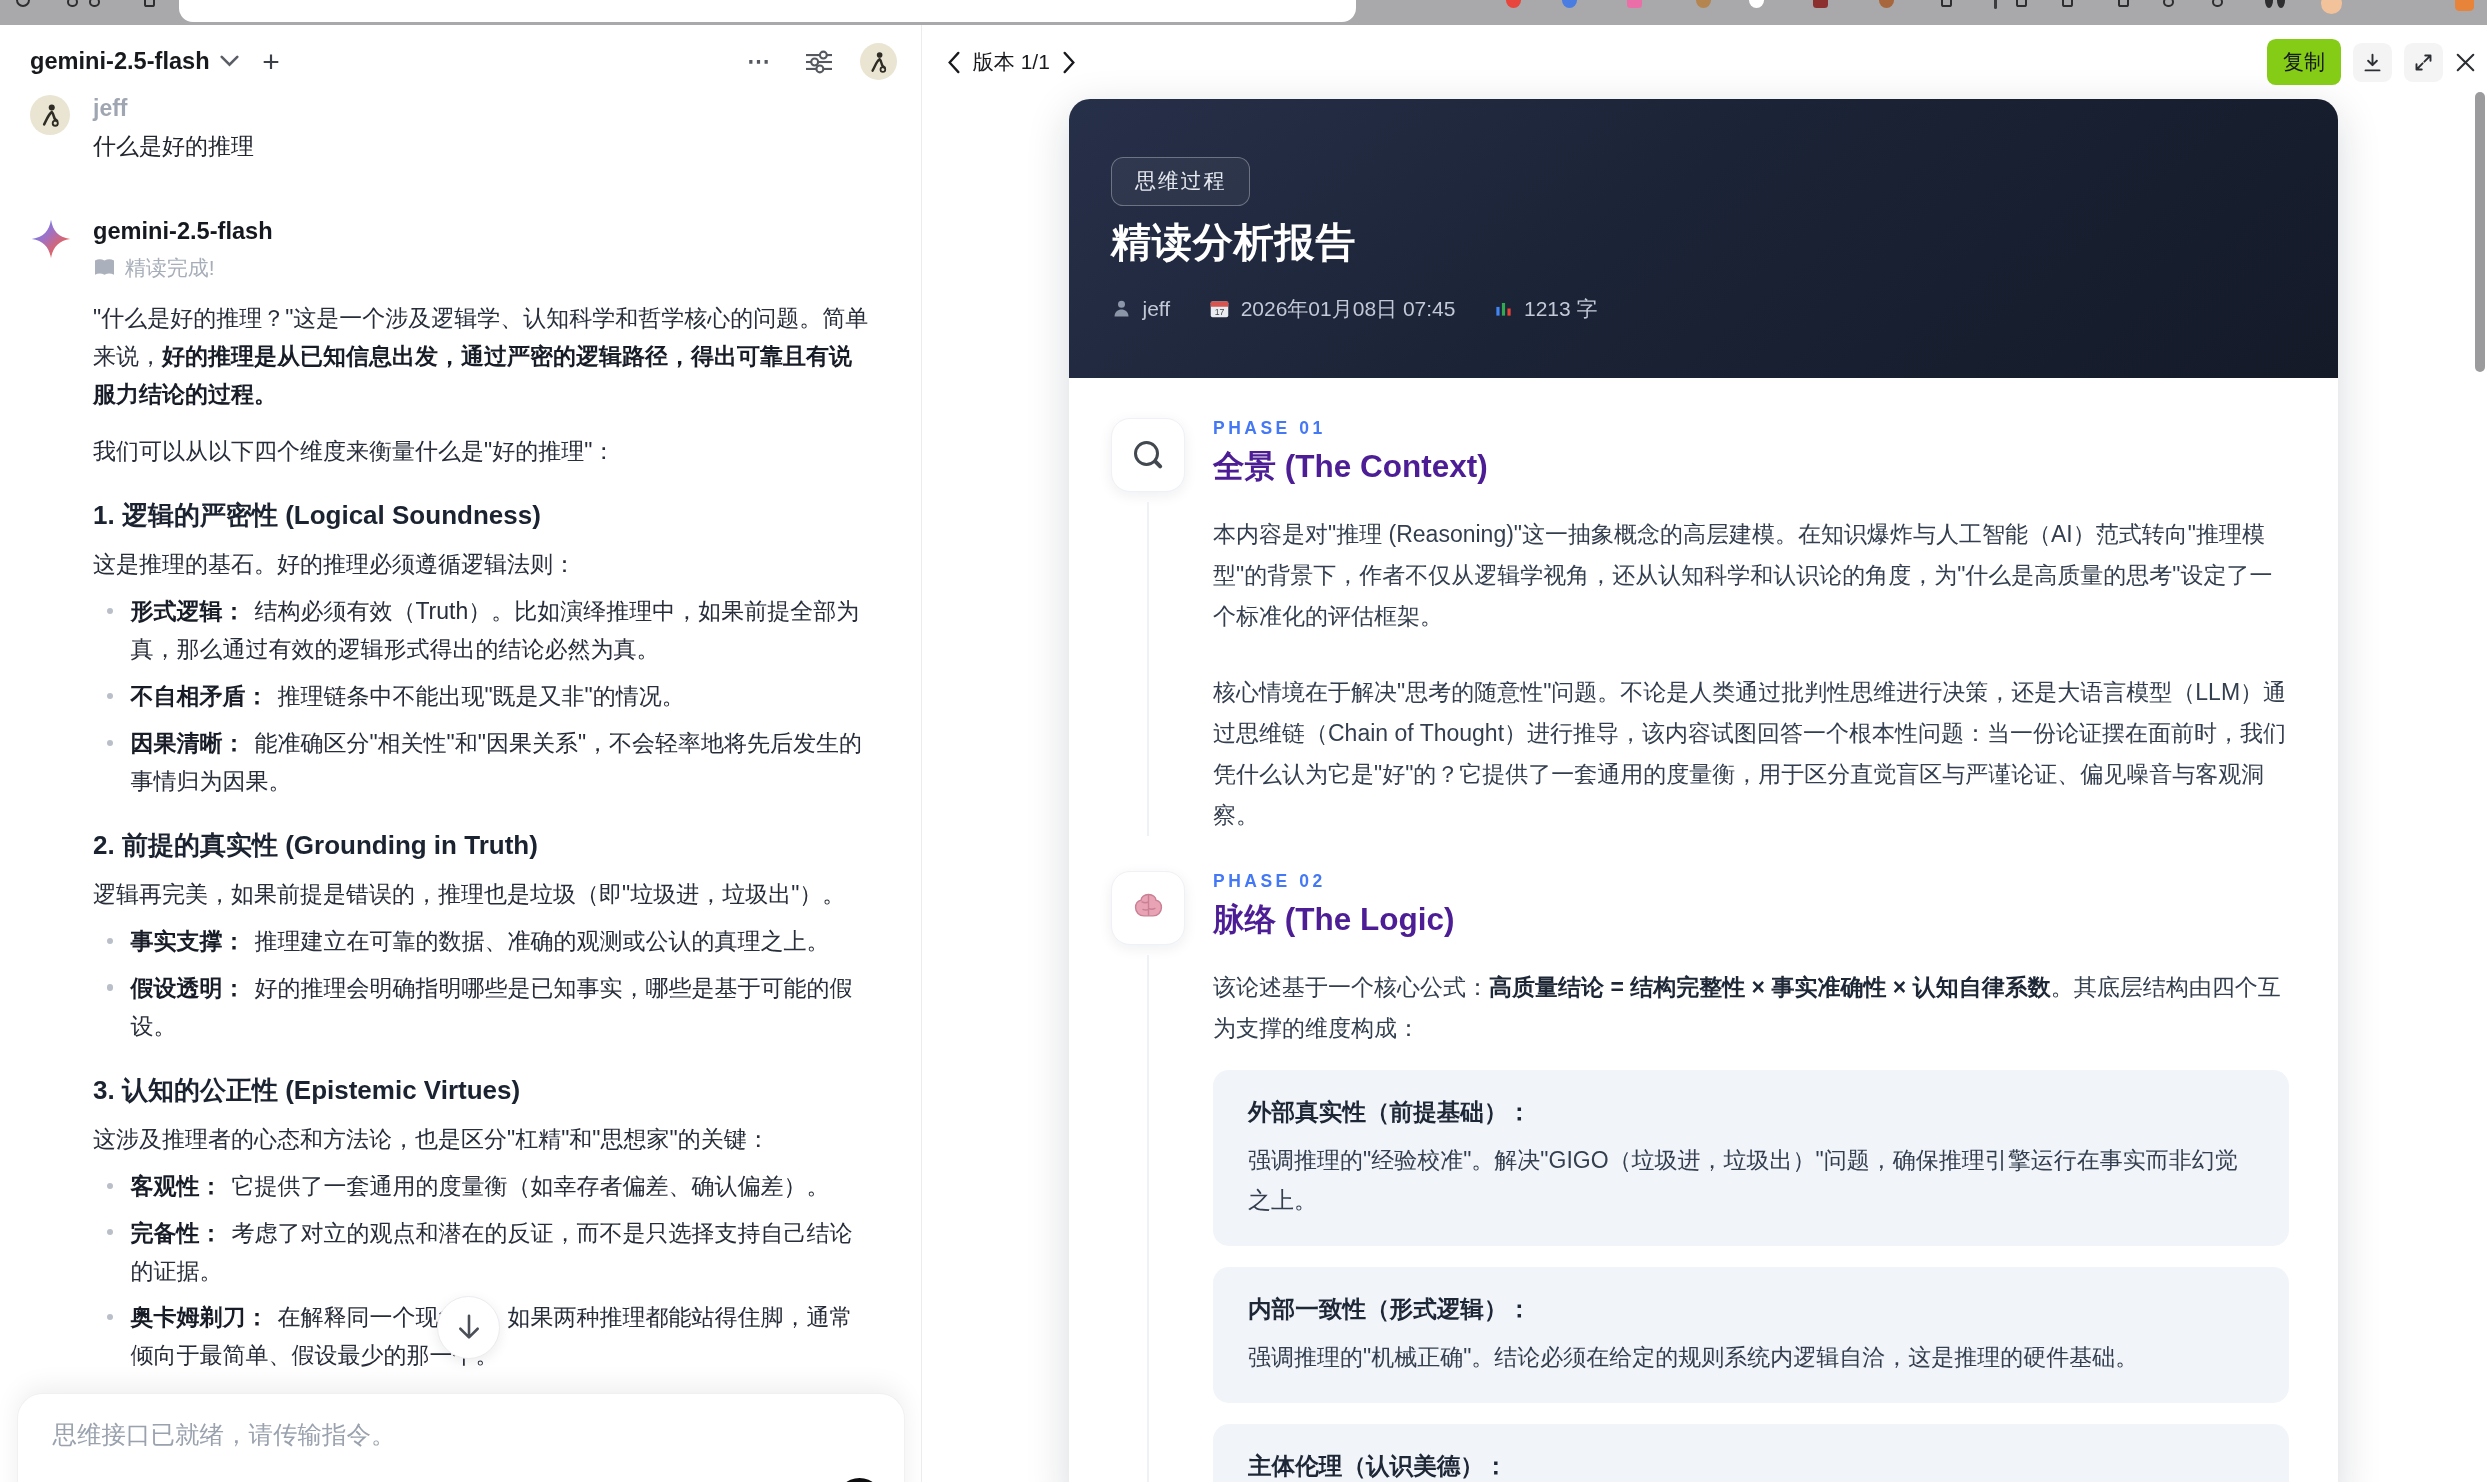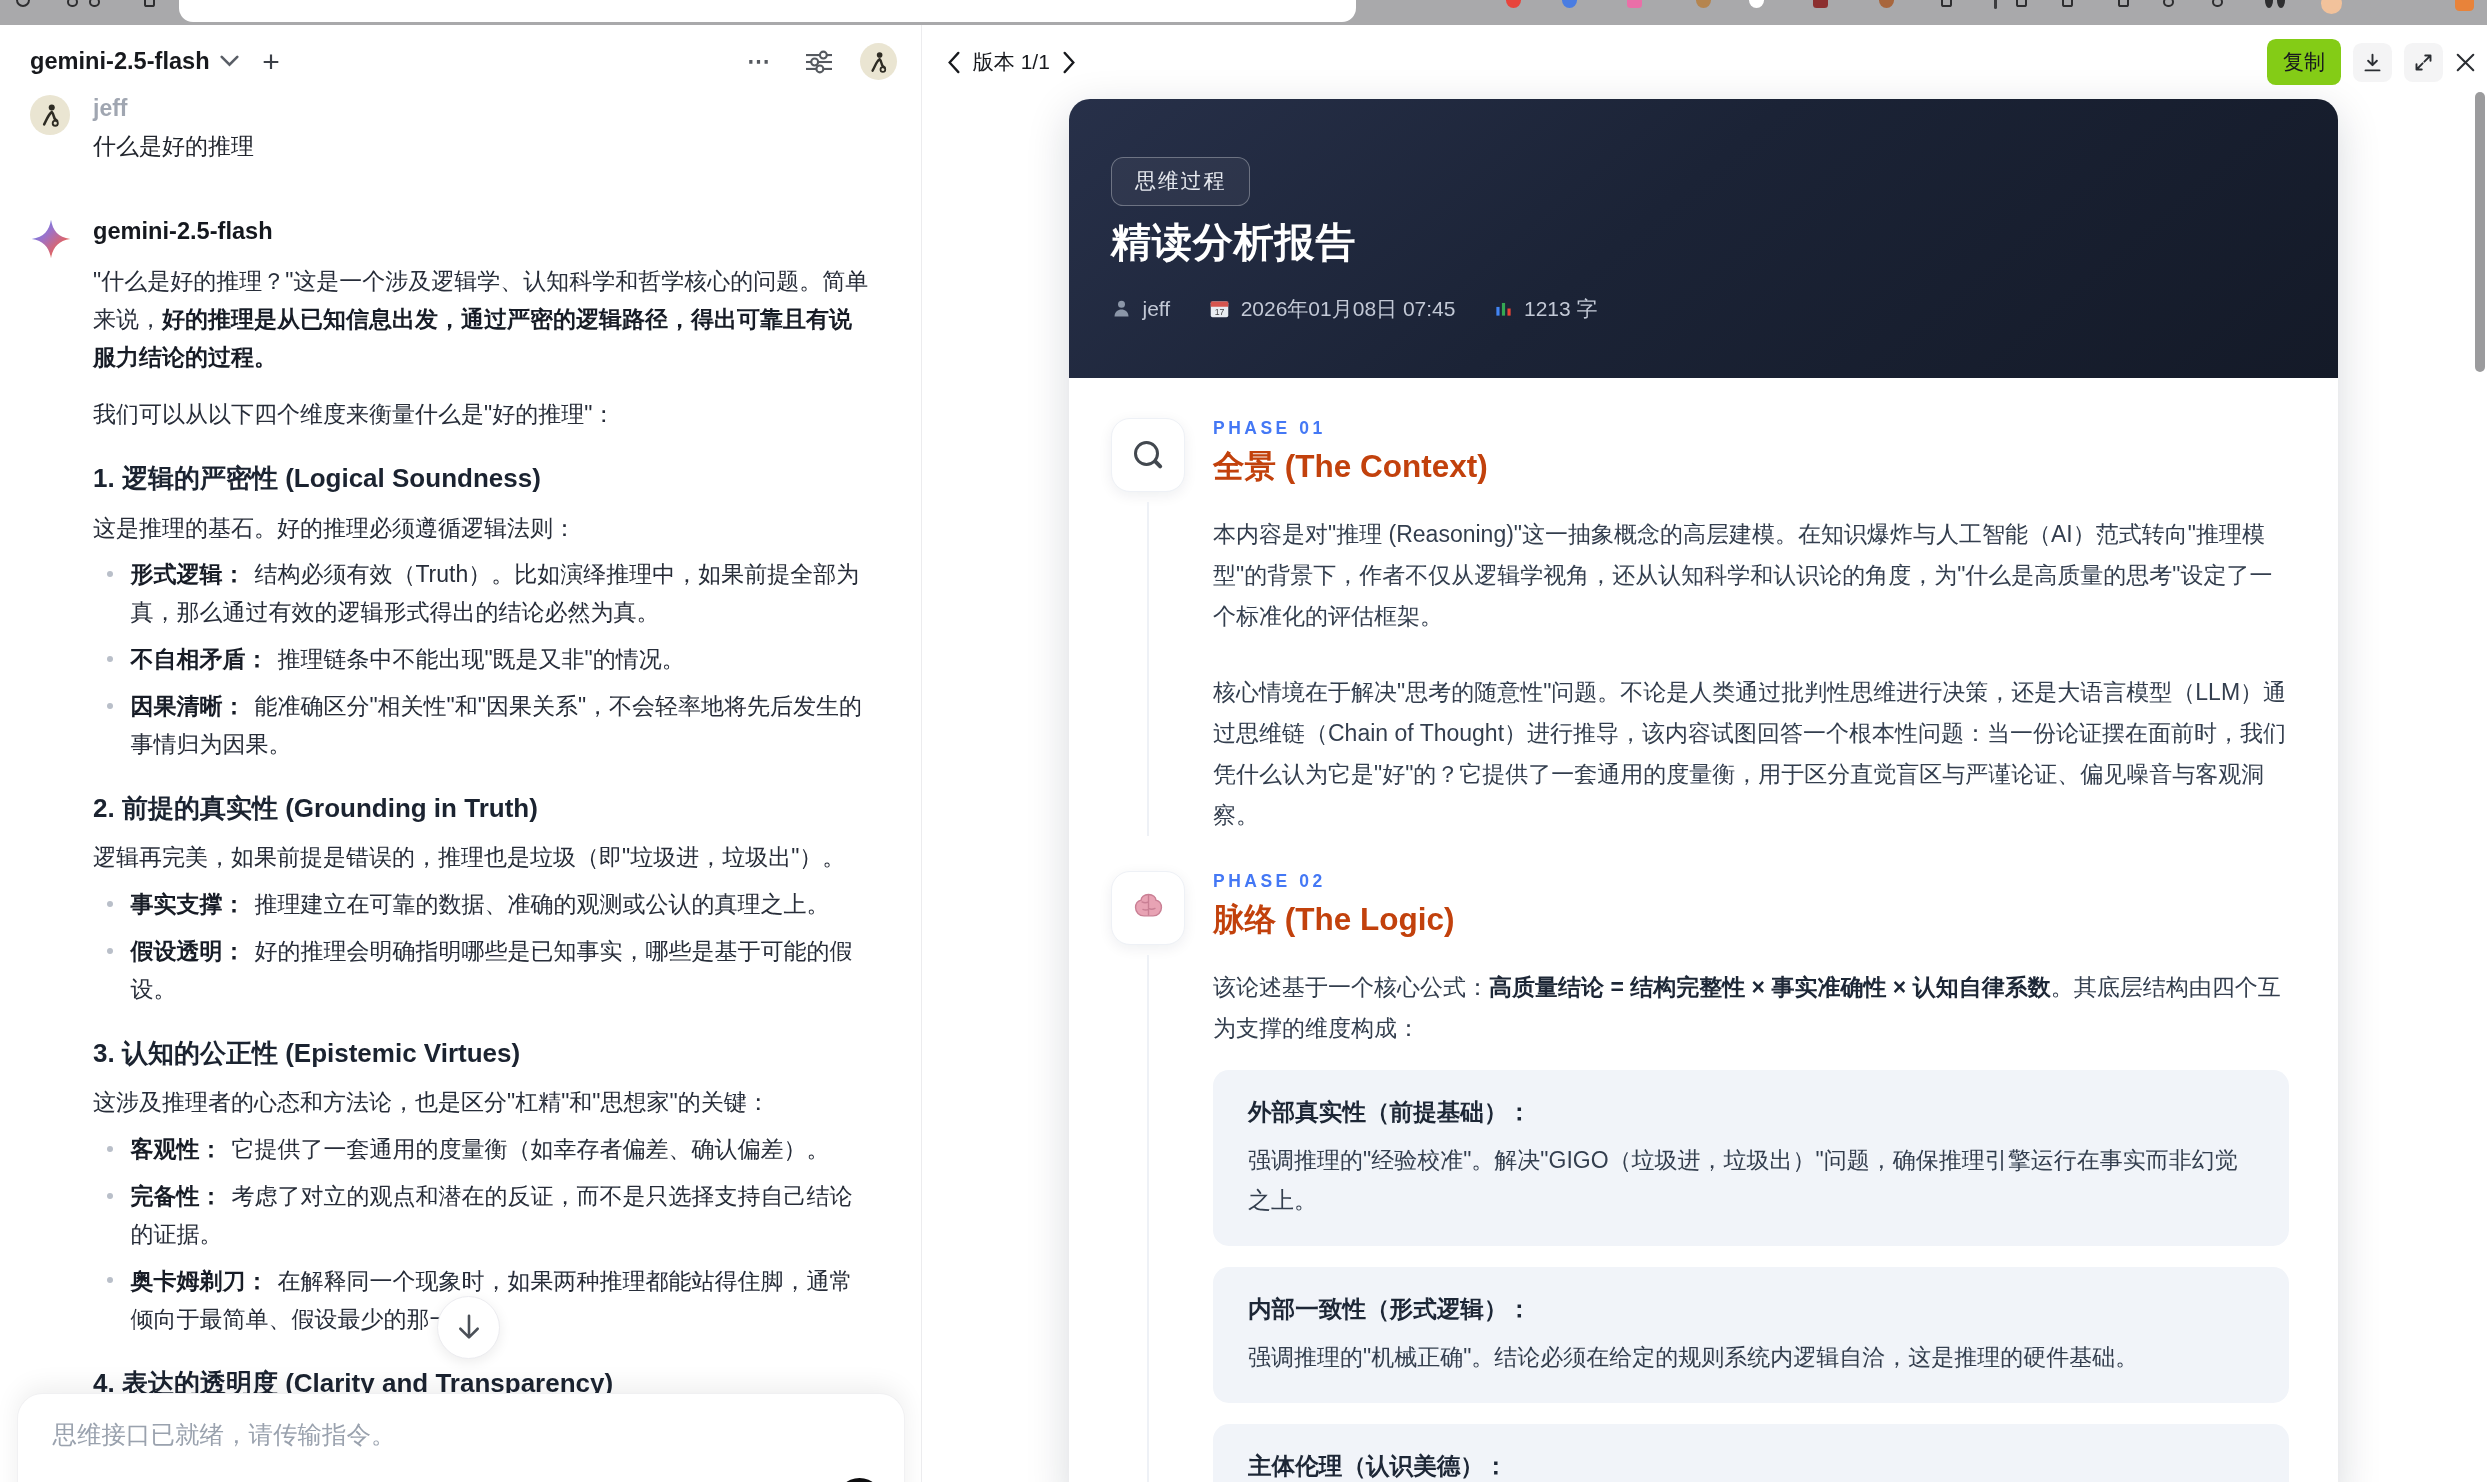--- a/index.html
+++ b/index.html
@@ -88,21 +88,21 @@
   .meta-item { display:flex; align-items:center; gap:10.5px; }
 
   .doc-body { padding:40px 49px 0 42px; }
   .phase { display:flex; margin-bottom:35px; }
   .phase-rail { width:74px; display:flex; flex-direction:column; align-items:center; flex:none; }
   .icon-box { width:74px; height:74px; border-radius:19px; background:#fff; border:0.9px solid #eef1f6;
               box-shadow:0 3.5px 14px rgba(20,30,50,0.07); display:flex; align-items:center; justify-content:center; }
   .rail-line { width:2.6px; flex:1; background:#eef1f6; margin-top:10.5px; min-height:35px; }
   .phase-content { flex:1; margin-left:28px; }
   .phase-label { font-size:17.5px; font-weight:bold; color:#4478f5; letter-spacing:3.5px; }
-  .phase-title { font-size:31.5px; font-weight:bold; color:#c2410c; margin-top:7px; }
+  .phase-title { font-size:31.5px; font-weight:bold; color:#4c1d95; margin-top:7px; }
   .phase-content p.body { font-size:23px; line-height:41px; color:#333e4e; margin-top:21px; }
   .phase-content p.body.first { margin-top:26px; }
   .phase-content p.body b { color:#1d2736; }
 
   .card { background:#f1f4f9; border-radius:15.8px; padding:26px 35px; margin-top:21px; }
   .card-title { font-size:23.6px; font-weight:bold; color:#1d2736; }
   .card-text { font-size:23px; line-height:40px; color:#333e4e; margin-top:12.3px; }
 
   .mag { width:31.5px; height:31.5px; position:relative; }
   .mag::before { content:""; position:absolute; width:19px; height:19px; border:3.1px solid #42484f; border-radius:50%; left:1.8px; top:1.8px; }
@@ -210,20 +210,26 @@
                   <stop offset="0.38" stop-color="#9b72cb"></stop>
                 <stop offset="0.68" stop-color="#d96570"></stop>
                   <stop offset="1" stop-color="#f5a243"></stop>
               </linearGradient>
             </defs>
             <path d="M24 2c2 12 8 20 22 22-14 2-20 10-22 22-2-12-8-20-22-22C16 22 22 14 24 2z" fill="url(#gg)"></path>
           </svg>
         </div>
         <div class="as-body">
           <div class="as-name">gemini-2.5-flash</div>
+          <div class="as-status">
+            <svg width="23" height="19" viewBox="0 0 28 24">
+              <path d="M2 3c4-2 8-2 12 0v18c-4-2-8-2-12 0zM26 3c-4-2-8-2-12 0v18c4-2 8-2 12 0z" fill="#aab1bc"></path>
+            </svg>
+            <span>精读完成!</span>
+          </div>
           <p class="p-intro"><span>"什么是好的推理？"这是一个涉及逻辑学、认知科学和哲学核心的问题。简单来说，</span><strong>好的推理是从已知信息出发，通过严密的逻辑路径，得出可靠且有说服力结论的过程。</strong></p>
           <p class="p-lead">我们可以从以下四个维度来衡量什么是"好的推理"：</p>
 
           <h3>1. 逻辑的严密性 (Logical Soundness)</h3>
           <p class="sec-intro">这是推理的基石。好的推理必须遵循逻辑法则：</p>
           <div class="bullet">
               <span class="dot"></span>
               <p><strong class="term">形式逻辑：</strong><span>结构必须有效（Truth）。比如演绎推理中，如果前提全部为真，那么通过有效的逻辑形式得出的结论必然为真。</span></p>
             </div>
           <div class="bullet">

